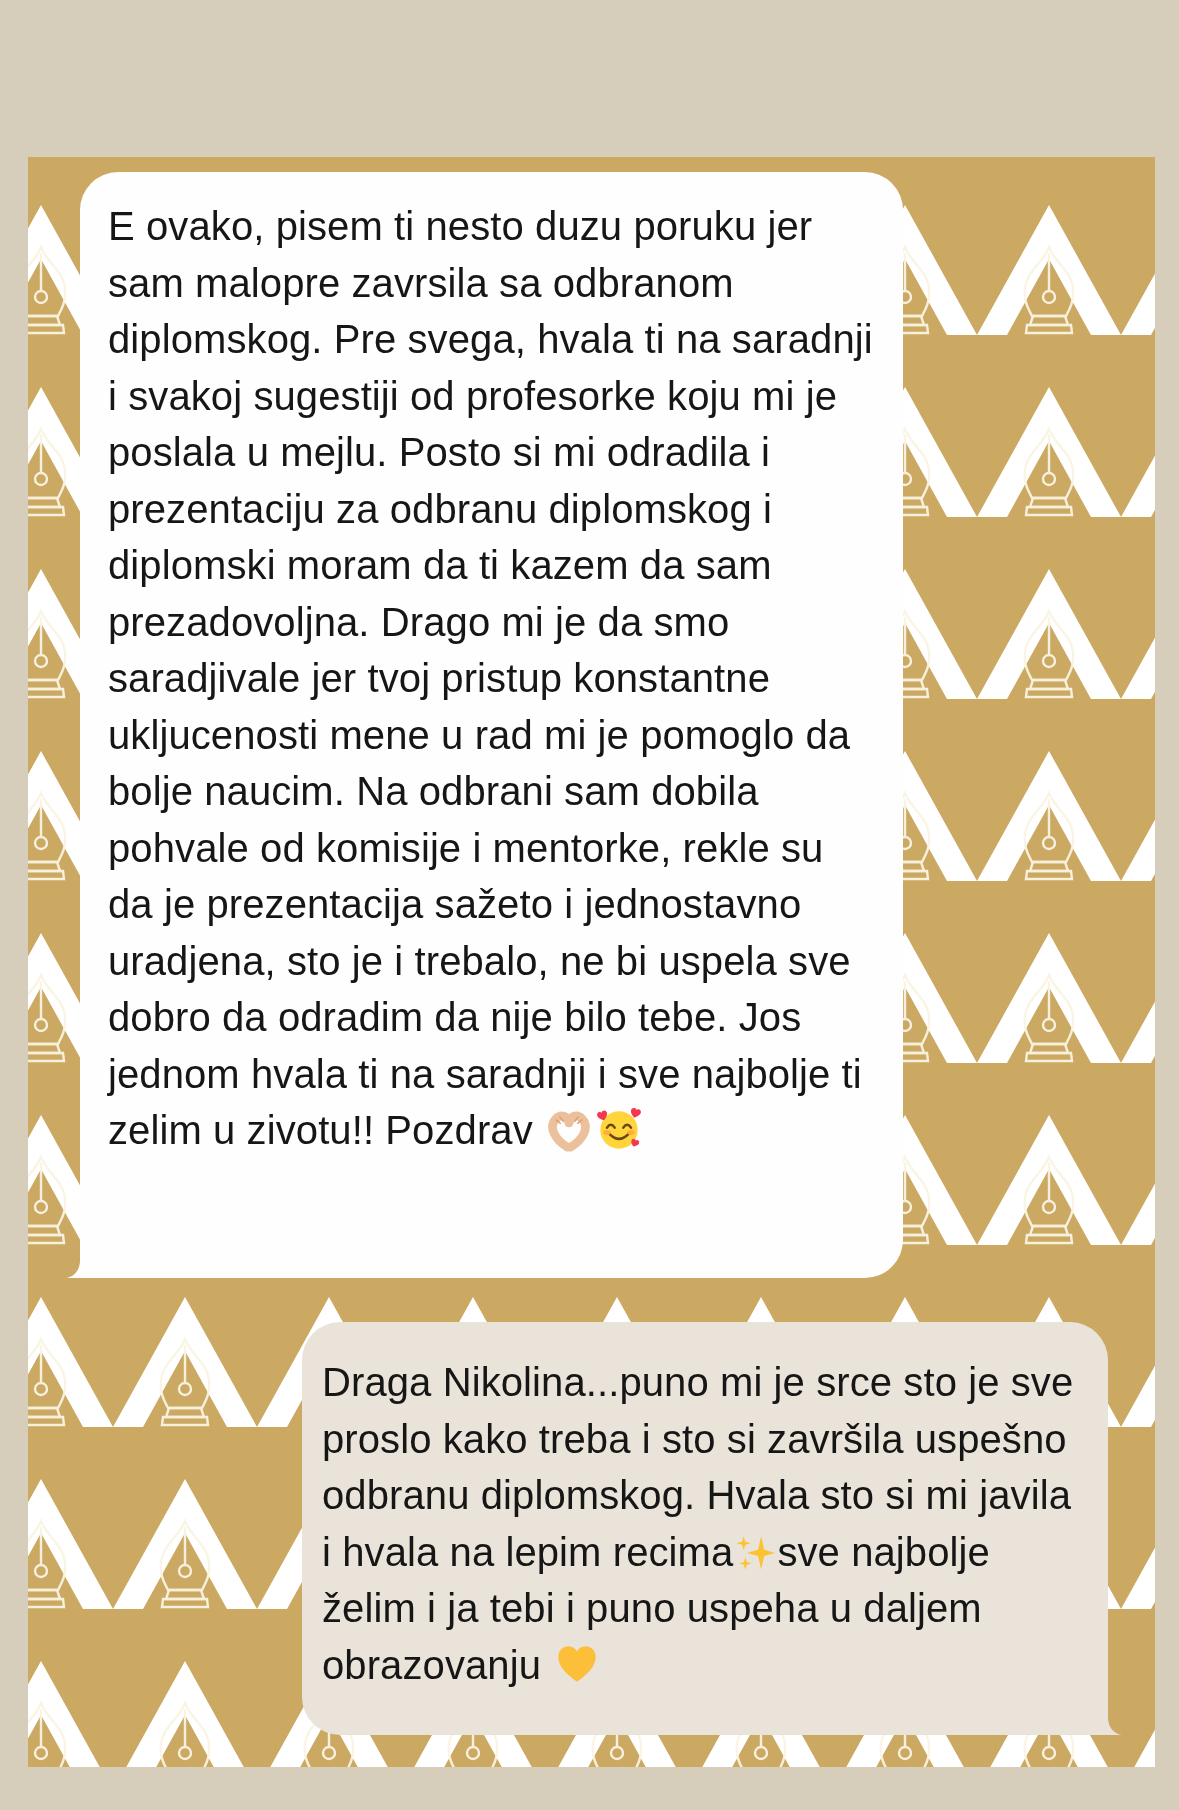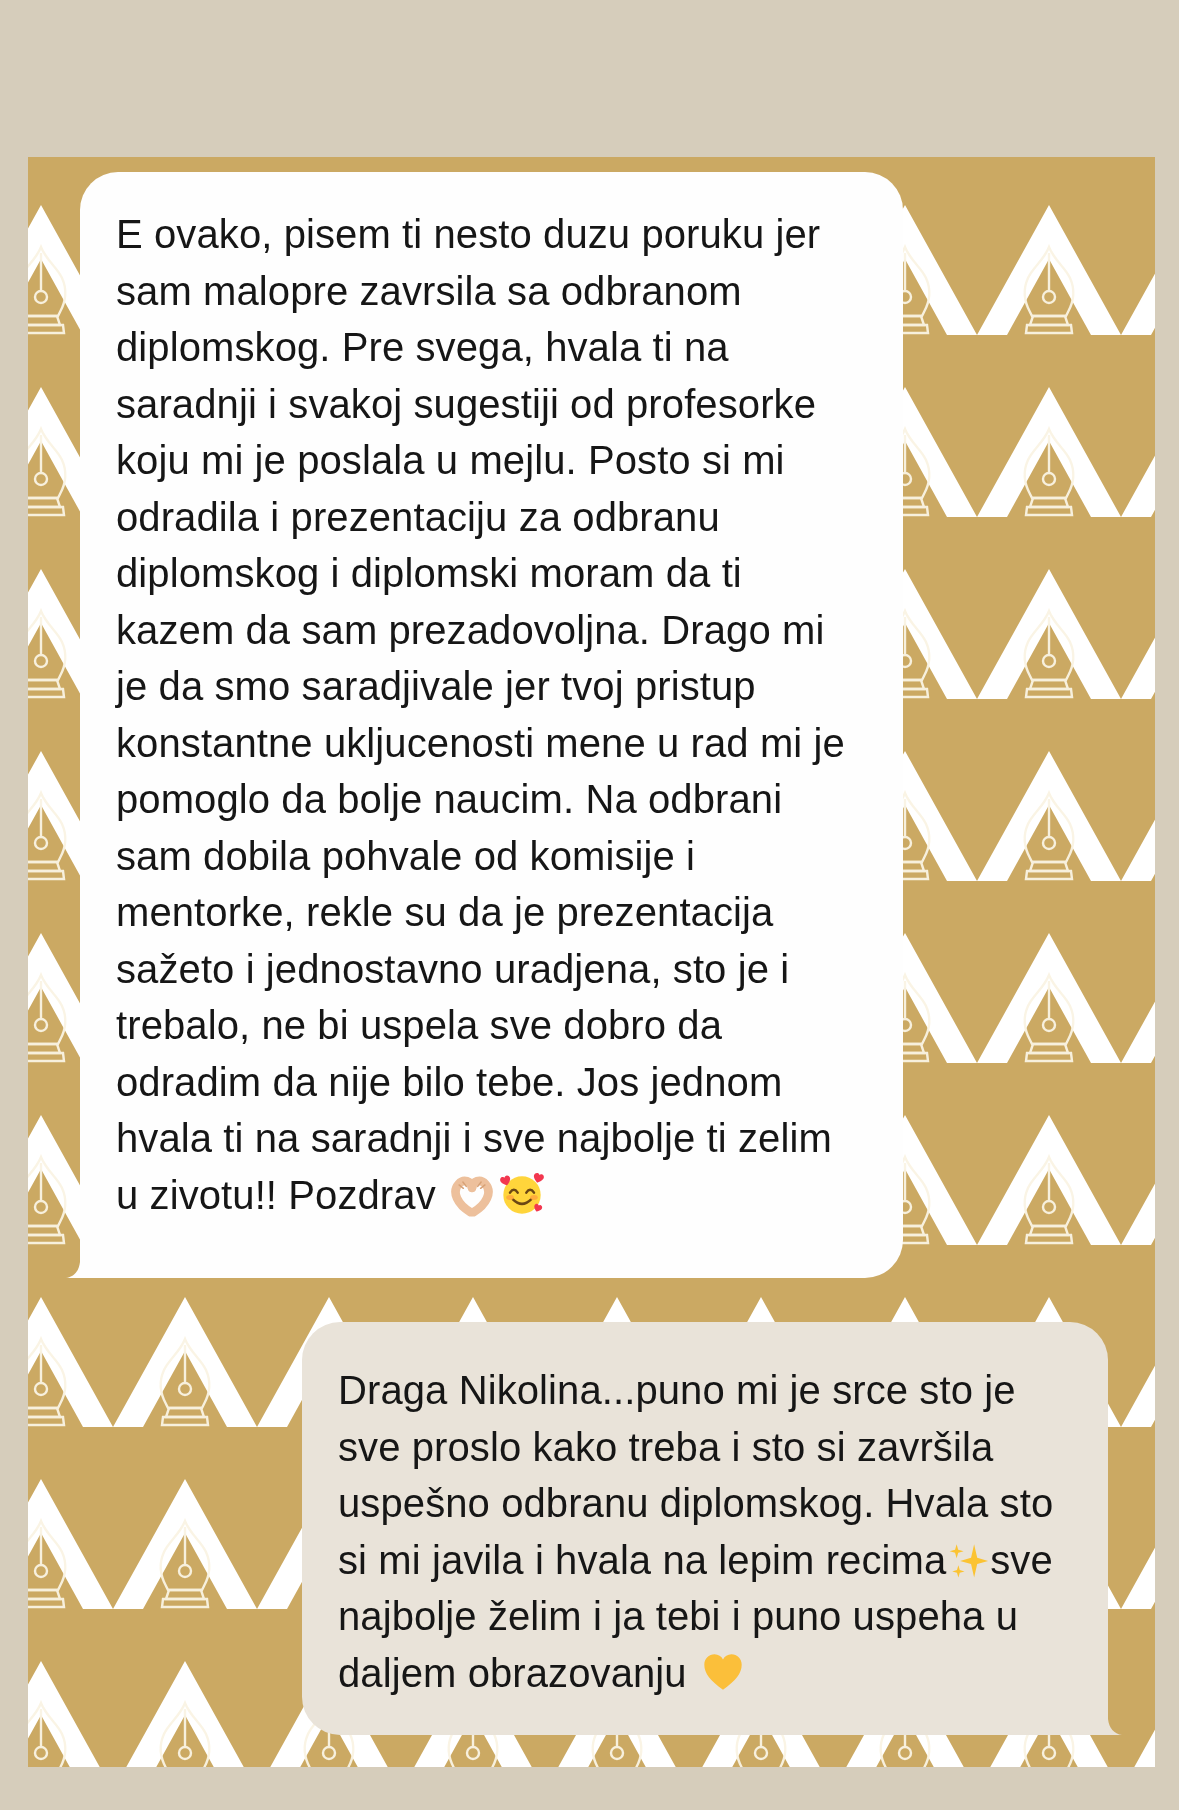--- a/index.html
+++ b/index.html
@@ -11,25 +11,25 @@
   .screen{position:absolute;inset:0;}
   .wallpaper{
     position:absolute;left:28px;top:157px;width:1127px;height:1610px;
     background:#cba963;
   }
   .wallpaper svg.pattern{position:absolute;left:0;top:0;width:100%;height:100%;display:block;}
   .bubble{
     position:absolute;box-sizing:border-box;border-radius:38px;
     color:#161616;font-size:40px;line-height:56.5px;letter-spacing:0.1px;
   }
-  .bubble p{margin:8px;word-wrap:break-word;}
+  .bubble p{margin:0;word-wrap:break-word;}
   .bubble .tail{position:absolute;bottom:0;width:56px;height:42px;}
   .bubble-left{left:80px;top:172px;width:823px;height:1106px;background:#fefefe;padding:26px 30px 0 28px;}
   .bubble-left .tail{left:-14px;}
-  .bubble-right{left:302px;top:1322px;width:806px;height:413px;background:#e9e3d9;padding:32px 34px 0 28px;}
+  .bubble-right{left:302px;top:1322px;width:806px;height:413px;background:#e9e3d9;padding:32px 34px 0 20px;}
   .bubble-right .tail{right:-14px;}
   .emoji{display:inline-block;width:46px;height:46px;vertical-align:-9px;margin:0 2px;}
   .emoji.small{width:42px;height:42px;vertical-align:-7px;margin:0 1px;}
   .emoji svg{width:100%;height:100%;display:block;}
 </style>
 </head>
 <body>
 
 <div class="screen">
 

